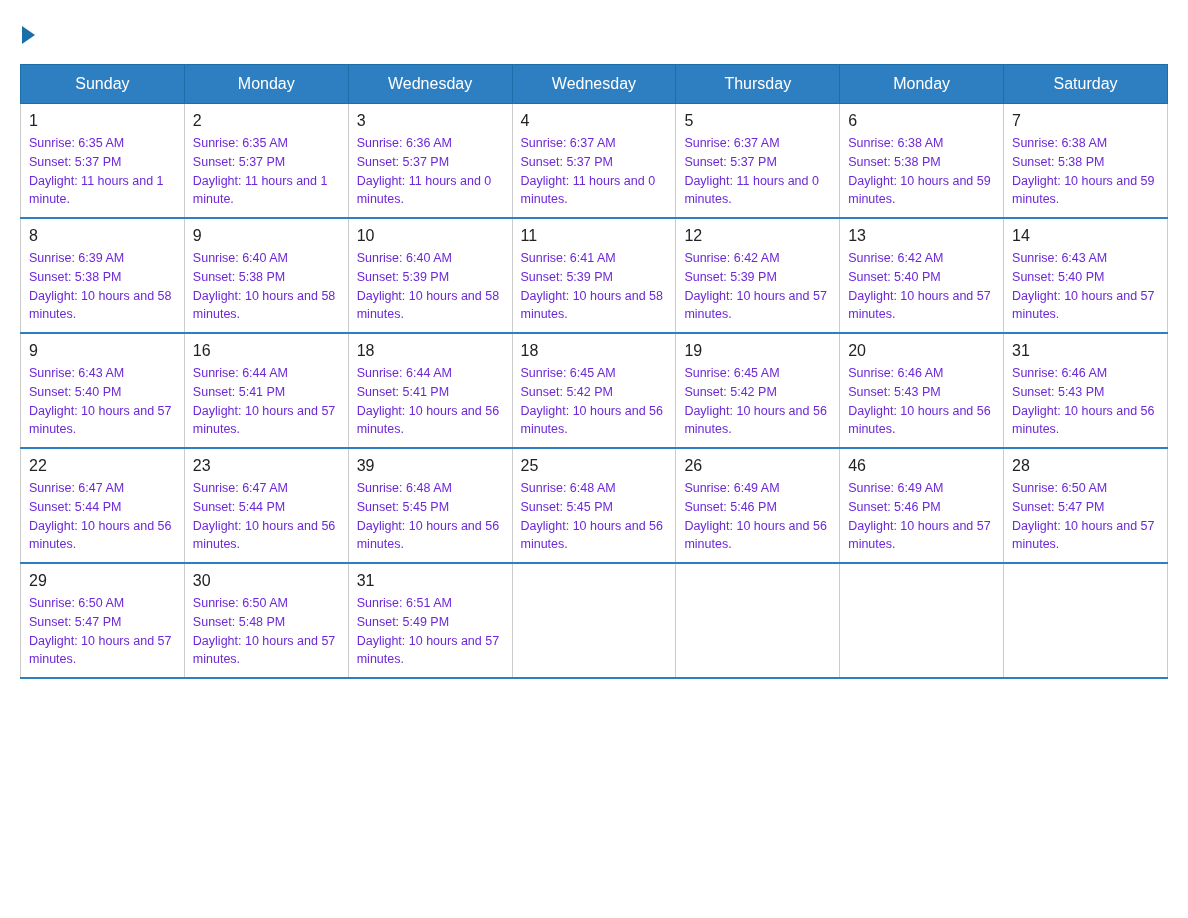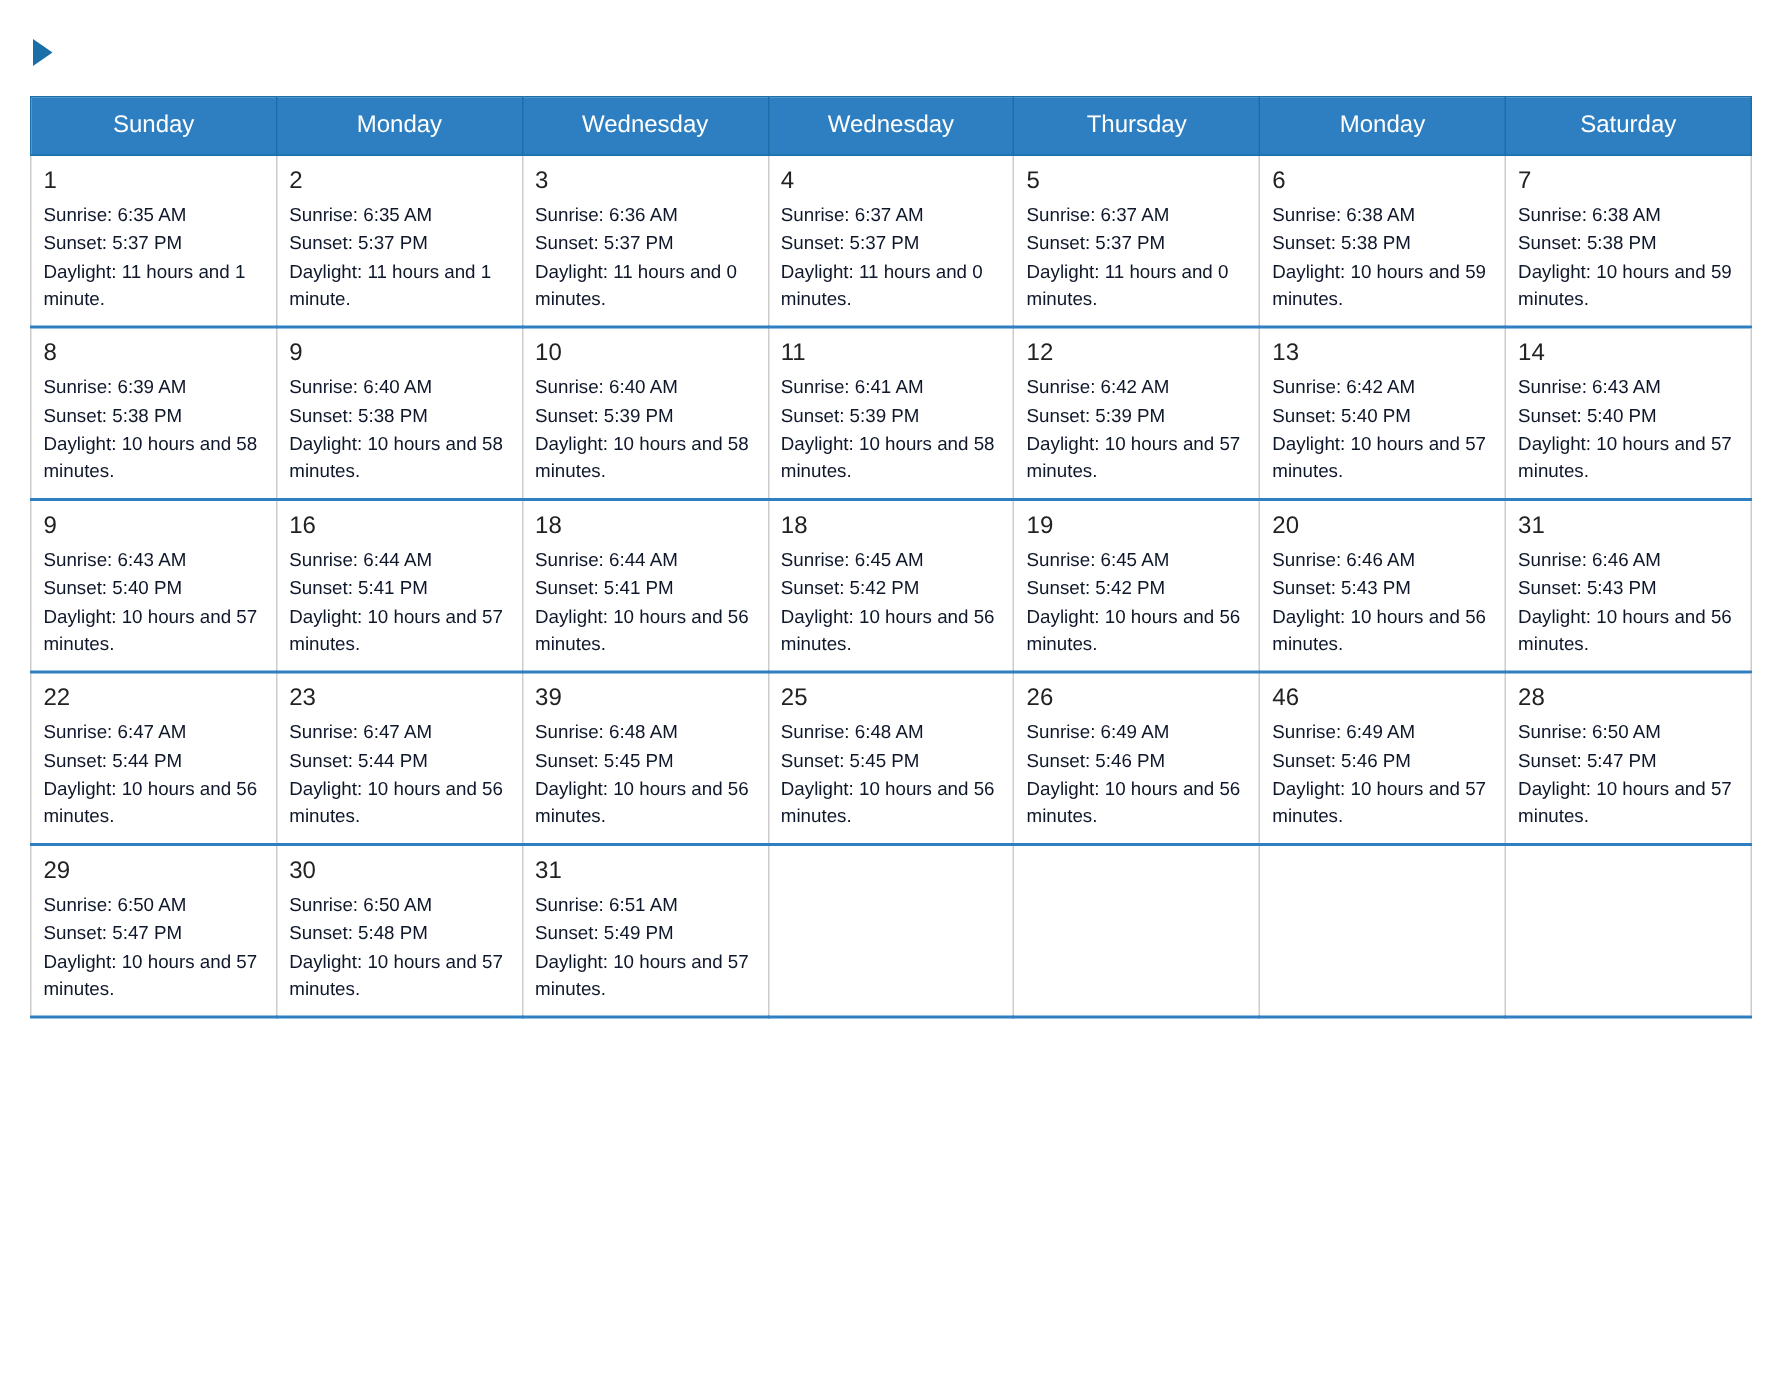--- a/index.html
+++ b/index.html
@@ -82,21 +82,21 @@
     }
     .day-number {
       font-size: 16px;
       font-weight: normal;
       margin-bottom: 4px;
       display: block;
     }
     .day-info {
       font-size: 12.5px;
       line-height: 1.5;
-      color: #0f172a;
+      color: #6d28d9;
     }
   </style>
 </head>
 <body>
 
 <div class="header">
   <div class="logo">
     <div class="logo-combined">
       <div class="logo-row1">
         <span class="logo-text-general"></span>

